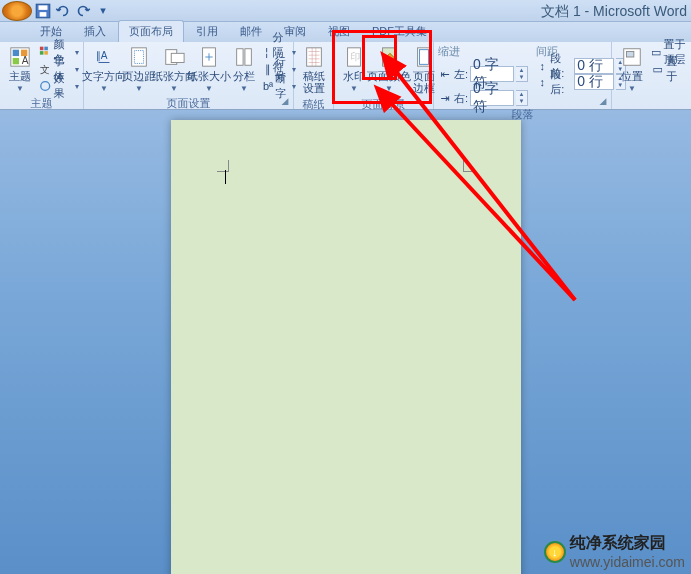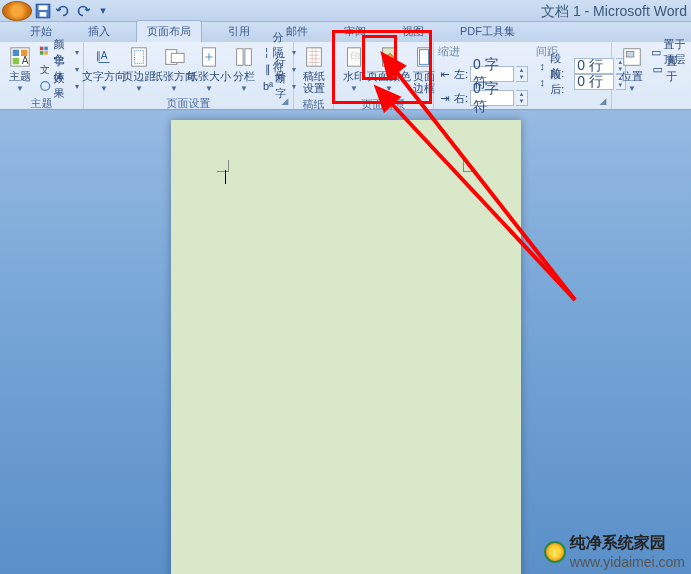--- a/index.html
+++ b/index.html
@@ -2,21 +2,21 @@
 <html><head>
 <meta charset="utf-8">
 <style>
 *{margin:0;padding:0;box-sizing:border-box;font-family:"Microsoft YaHei",SimSun,sans-serif;font-size:11px;user-select:none}
 body{width:691px;height:574px;background:linear-gradient(to bottom,#a8c5e8 0%,#7aa8d8 50%,#5a8fc8 100%);overflow:hidden;position:relative}
 .titlebar{height:22px;background:linear-gradient(to bottom,#cfe0f5,#bfd3ec);display:flex;align-items:center;padding:0 2px;border-bottom:1px solid #9ab5d6}
 .office-btn{width:30px;height:20px;background:radial-gradient(circle,#f8a838 30%,#d87818 60%,#b85808 100%);border-radius:50%;border:1px solid #a06010;margin-right:2px}
 .qat{display:flex;gap:2px;align-items:center}
 .qat-item{width:18px;height:18px;display:flex;align-items:center;justify-content:center;color:#2a5a9a}
 .title-text{position:absolute;right:4px;top:3px;color:#3a5a7a;font-size:14px}
-.tabstrip{height:20px;background:linear-gradient(to bottom,#cfe0f5,#bfd3ec);display:flex;align-items:flex-end;padding-left:20px;gap:16px}
+.tabstrip{height:20px;background:linear-gradient(to bottom,#cfe0f5,#bfd3ec);display:flex;align-items:flex-end;padding-left:30px;gap:2px}
 .tab{padding:3px 10px;color:#3a5a8a;cursor:pointer;border-radius:3px 3px 0 0}
 .tab.active{background:#dce8f7;border:1px solid #9ab5d6;border-bottom:none}
 .ribbon{height:68px;background:linear-gradient(to bottom,#e8f0fb,#dce8f7);border-bottom:1px solid #8aa5c6;display:flex}
 .group{border-right:1px solid #b8cce5;display:flex;flex-direction:column;padding:2px 4px 1px 4px;position:relative;min-width:40px}
 .group-body{flex:1;display:flex;align-items:flex-start;gap:3px}
 .group-label{text-align:center;color:#4a6a9a;font-size:11px;padding:1px 0;white-space:nowrap}
 .rbtn{display:flex;flex-direction:column;align-items:center;justify-content:flex-start;padding:2px 3px;cursor:pointer;min-width:32px;gap:2px}
 .rico{width:22px;height:22px;display:flex;align-items:center;justify-content:center}
 .rlabel{font-size:11px;color:#2a4a7a;text-align:center;line-height:1.1;white-space:nowrap}
 .drop{font-size:8px;color:#4a6a9a}
@@ -301,20 +301,21 @@
           <span class="small-ico">↕</span>
           <span>段后:</span>
           <div class="spin-input">0 行</div>
           <div class="spin-btns">
               <div class="spin-btn">▲</div>
               <div class="spin-btn">▼</div>
             </div>
         </div>
       </div>
     </div>
+    <div class="group-label">段落</div>
     <div class="launcher">◢</div>
   </div>
 
   <div class="group" style="flex:1;border-right:none">
     <div class="group-body">
       <div class="rbtn">
           <div class="rico">
             <svg class="ico" viewBox="0 0 24 24">
               <rect x="3" y="3" width="18" height="18" fill="#fff" stroke="#888"></rect>
               <rect x="6" y="6" width="8" height="6" fill="#c8d8e8" stroke="#888"></rect>

